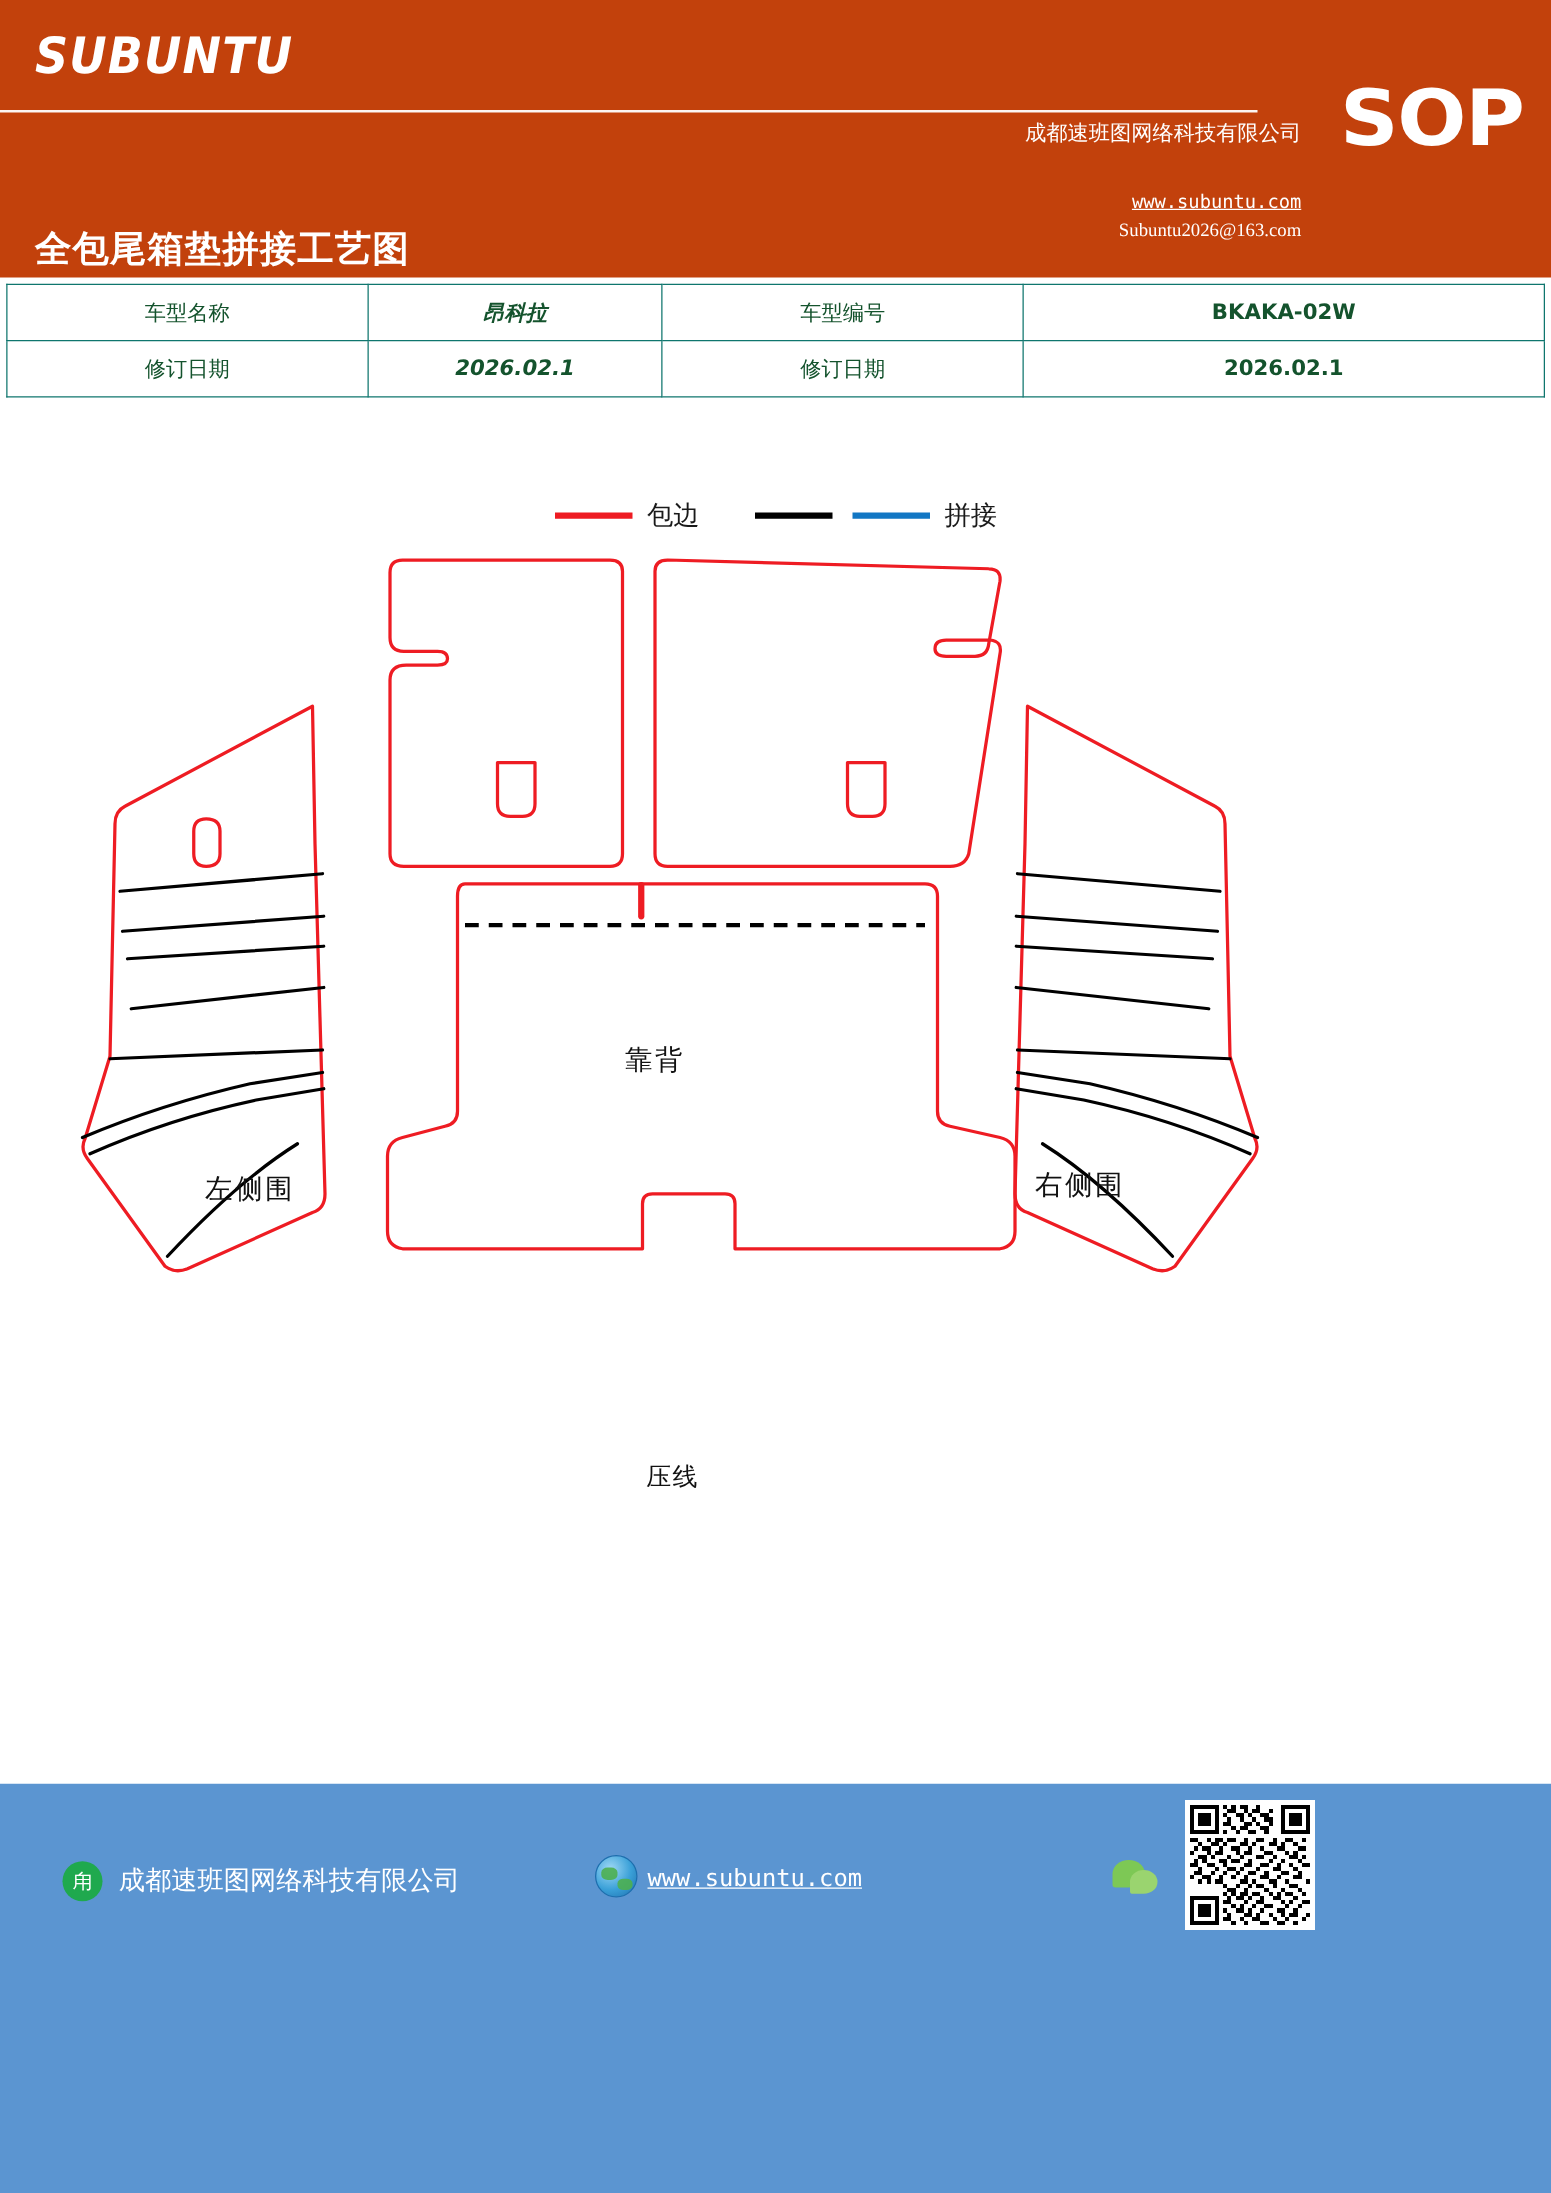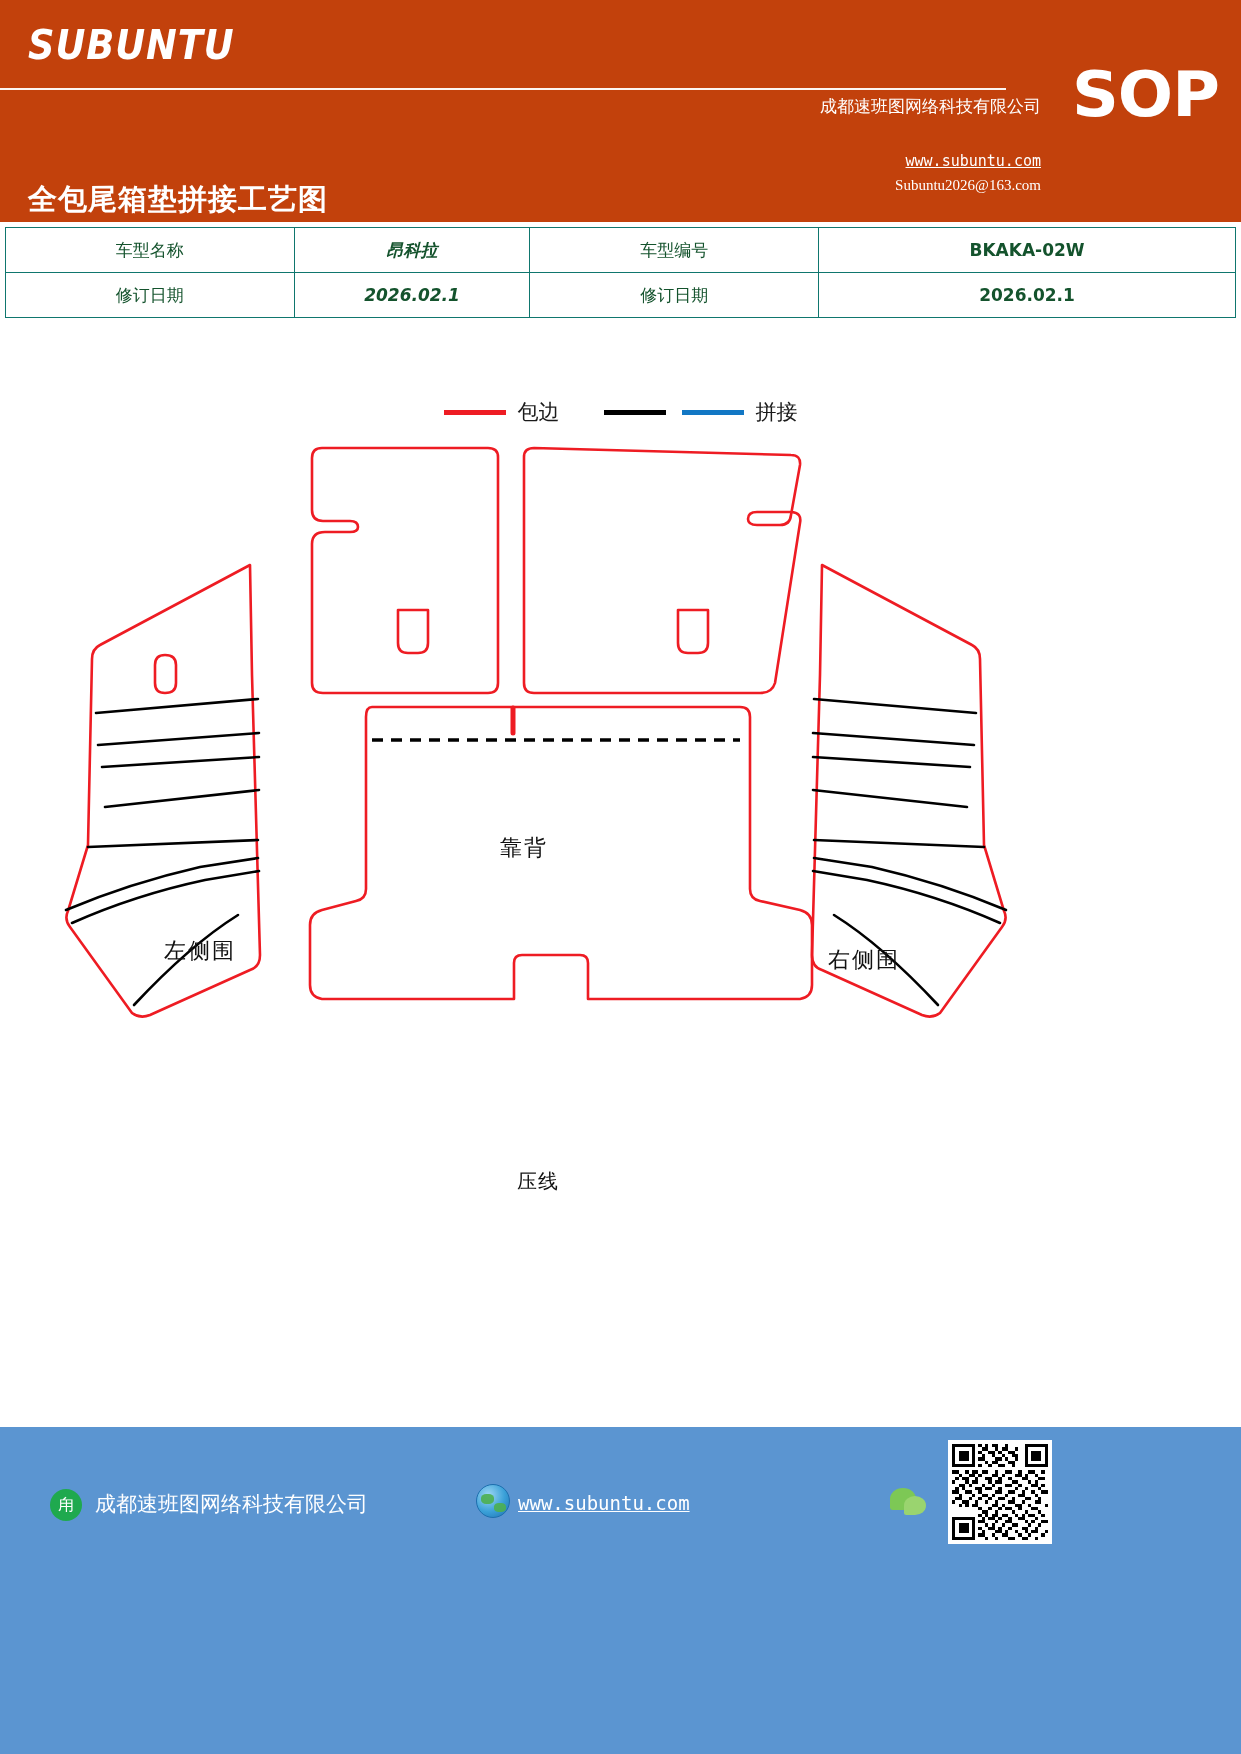--- a/index.html
+++ b/index.html
@@ -111,21 +111,21 @@
 
   .part-label {
     position:absolute;
     font-family:"DejaVu Sans", sans-serif;
     font-size:22px; color:#111111;
     letter-spacing:2px;
     white-space:nowrap;
   }
   .lbl-backrest  { left:500px; top:418px; }
   .lbl-left      { left:164px; top:521px; }
-  .lbl-right     { left:828px; top:518px;margin-top:12px; }
+  .lbl-right     { left:828px; top:518px; }
   .lbl-pressline { left:517px; top:753px; font-size:20px; letter-spacing:1px;}
   .lbl-trunk     { left:527px; top:1028px; }
 
   
   .footer {
     position:absolute; left:0; top:1424px; width:1241px; height:330px;
     background:#5b95d1;
   }
   .f-rule {
     position:absolute; left:0; top:0; width:1241px; height:3px;

